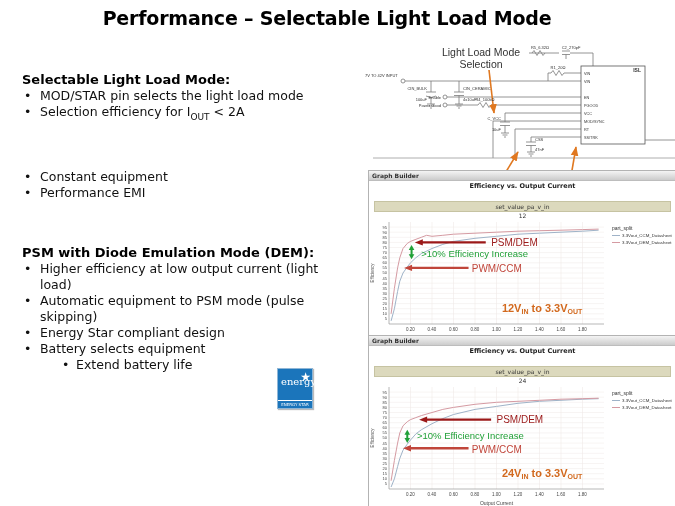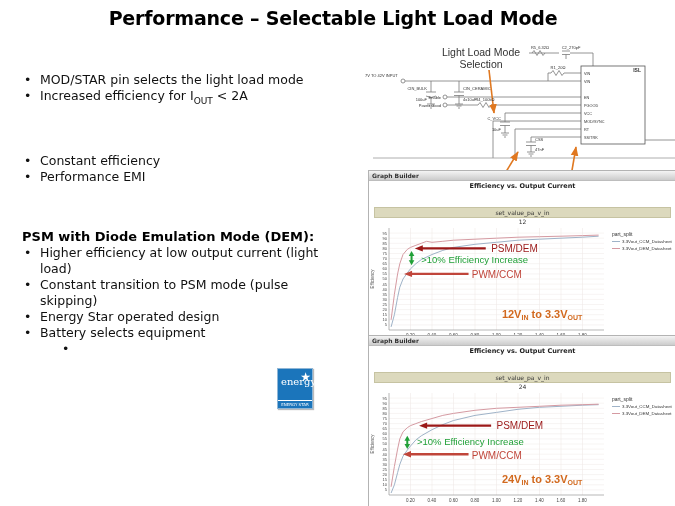--- a/index.html
+++ b/index.html
@@ -1,19 +1,19 @@
 <!DOCTYPE html>
 <html><head>
 <meta charset="utf-8">
 <style>
   html,body{margin:0;padding:0;}
   body{font-family:"DejaVu Sans","Liberation Sans",sans-serif;}
   #slide{position:relative;width:675px;height:506px;background:#ffffff;overflow:hidden;}
 
-  .slide-title{position:absolute;top:7px;left:18px;width:630px;text-align:center;
+  .slide-title{position:absolute;top:7px;left:12px;width:630px;text-align:center;
     font-size:19px;font-weight:bold;color:#000;letter-spacing:-0.2px;}
 
   
   #text-col{position:absolute;left:22px;top:72px;width:322px;color:#111;}
   .section{margin:0;}
   .section + .section{margin-top:44px;}
   .section.tight{}
   .sec-head{font-size:13px;font-weight:bold;line-height:16px;color:#000;}
   .bullet{display:flex;font-size:12.5px;line-height:16px;}
   .bullet .dot{width:16px;flex:0 0 16px;text-align:left;padding-left:2px;}
@@ -33,75 +33,77 @@
 
   
   #schematic{position:absolute;left:343px;top:40px;}
   #schematic text{font-family:"Liberation Sans",sans-serif;fill:#333;}
 
   
   .chart{position:absolute;left:368px;width:307px;background:#fff;border:1px solid #b3b3b3;}
   #chart0{top:170px;} #chart1{top:335px;}
   .chart-bar{height:9px;background:linear-gradient(#f4f4f4,#cccccc);border-bottom:1px solid #bdbdbd;
     font-size:6px;font-weight:bold;color:#333;line-height:9px;padding-left:3px;}
-  .chart-title{height:26px;font-size:6.5px;font-weight:bold;color:#222;text-align:center;line-height:11px;}
+  .chart-title{height:20px;font-size:6.5px;font-weight:bold;color:#222;text-align:center;line-height:11px;}
   .chart-band{height:9px;margin:0 5px;background:#dcd9bd;border:1px solid #c6c3a2;
     font-size:6px;color:#333;text-align:center;line-height:9px;}
   .chart-val{height:8px;font-size:6px;color:#333;text-align:center;line-height:8px;}
   svg.plot{display:block;}
   svg.plot text{font-family:"Liberation Sans",sans-serif;}
 </style>
 </head>
 <body>
 
 <div id="slide">
 
   <div class="slide-title">Performance – Selectable Light Load Mode</div>
 
   <div id="text-col">
       <div class="section">
+        <div class="sec-head">Selectable Light Load Mode:</div>
         <div class="bullet">
           <span class="dot">•</span>
           <span class="btxt"><span>MOD/STAR pin selects the light load mode</span></span>
         </div>
         <div class="bullet">
           <span class="dot">•</span>
-          <span class="btxt"><span>Increased efficiency for I</span><sub class="ssub">OUT</sub><span> &lt; 2A</span></span>
+          <span class="btxt"><span>Selection efficiency for I</span><sub class="ssub">OUT</sub><span> &lt; 2A</span></span>
         </div>
       </div>
       <div class="section">
         <div class="bullet">
           <span class="dot">•</span>
-          <span class="btxt"><span>Constant efficiency</span></span>
+          <span class="btxt"><span>Constant equipment</span></span>
         </div>
         <div class="bullet">
           <span class="dot">•</span>
           <span class="btxt"><span>Performance EMI</span></span>
         </div>
       </div>
       <div class="section tight">
         <div class="sec-head">PSM with Diode Emulation Mode (DEM):</div>
         <div class="bullet">
           <span class="dot">•</span>
           <span class="btxt"><span>Higher efficiency at low output current (light load)</span></span>
         </div>
         <div class="bullet">
           <span class="dot">•</span>
-          <span class="btxt"><span>Constant transition to PSM mode (pulse skipping)</span></span>
-        </div>
-        <div class="bullet">
-          <span class="dot">•</span>
-          <span class="btxt"><span>Energy Star operated design</span></span>
+          <span class="btxt"><span>Automatic equipment to PSM mode (pulse skipping)</span></span>
+        </div>
+        <div class="bullet">
+          <span class="dot">•</span>
+          <span class="btxt"><span>Energy Star compliant design</span></span>
         </div>
         <div class="bullet">
           <span class="dot">•</span>
           <span class="btxt"><span>Battery selects equipment</span></span>
         </div>
         <div class="bullet lvl2">
           <span class="dot">•</span>
+          <span class="btxt"><span>Extend battery life</span></span>
         </div>
       </div>
     </div>
 
   <div id="estar">
     <span class="script">energy</span>
     <span class="star">★</span>
     <span class="eslabel">ENERGY STAR</span>
   </div>
 

